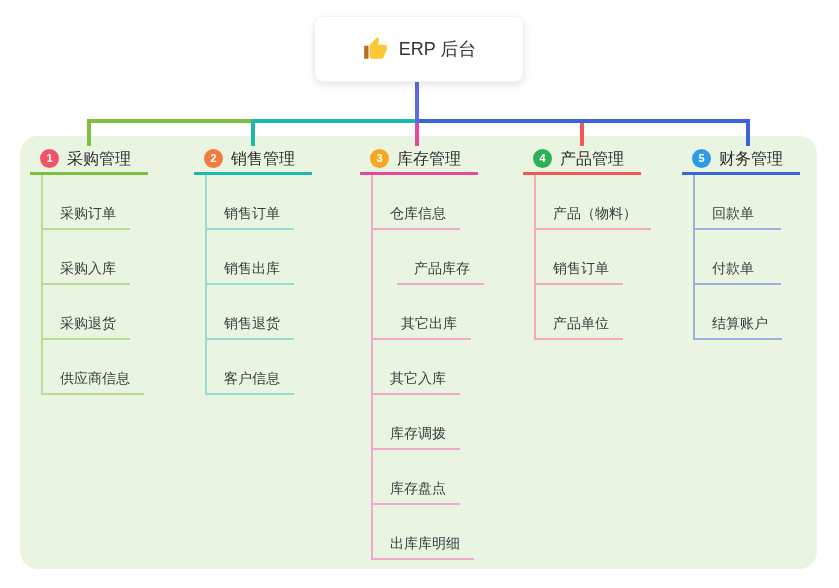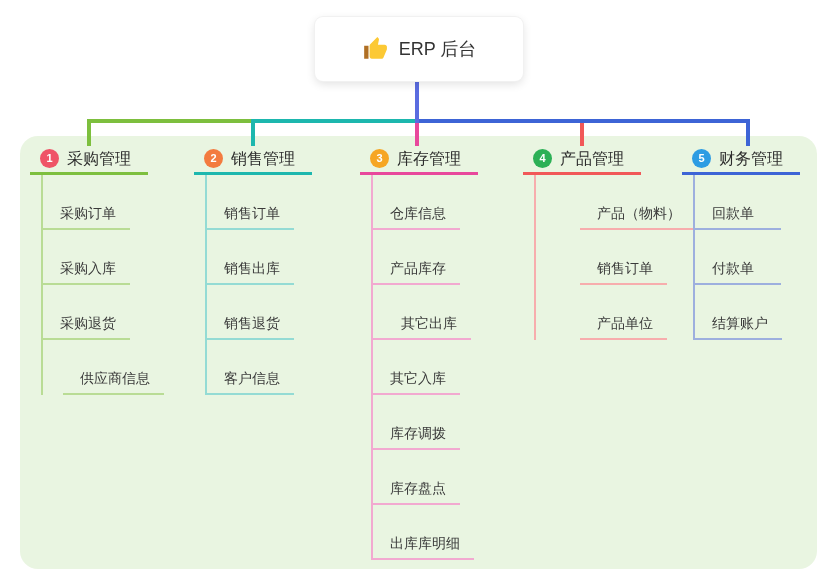--- a/index.html
+++ b/index.html
@@ -76,21 +76,21 @@
     <div class="children" style="border-left-color: rgb(185, 220, 149);">
       <div class="child" style="border-bottom-color: rgb(185, 220, 149);">
         <span>采购订单</span>
         </div>
       <div class="child" style="border-bottom-color: rgb(185, 220, 149);">
         <span>采购入库</span>
         </div>
       <div class="child" style="border-bottom-color: rgb(185, 220, 149);">
         <span>采购退货</span>
         </div>
-      <div class="child" style="border-bottom-color: rgb(185, 220, 149); margin-left: 20px;">
+      <div class="child" style="border-bottom-color: rgb(185, 220, 149);">
         <span>供应商信息</span>
         </div>
     </div>
   </div>
 
   <div class="branch" style="left:194px;">
     <div class="branch-header" style="border-bottom-color: rgb(29, 183, 174);">
       <span class="badge" style="background-color: rgb(243, 123, 63);">2</span>
       <span class="branch-label">销售管理</span>
     </div>
@@ -112,21 +112,21 @@
 
   <div class="branch" style="left:360px;">
     <div class="branch-header" style="border-bottom-color: rgb(232, 72, 156);">
       <span class="badge" style="background-color: rgb(246, 166, 35);">3</span>
       <span class="branch-label">库存管理</span>
     </div>
     <div class="children" style="border-left-color: rgb(242, 169, 208);">
       <div class="child" style="border-bottom-color: rgb(242, 169, 208);">
         <span>仓库信息</span>
         </div>
-      <div class="child" style="border-bottom-color: rgb(242, 169, 208);">
+      <div class="child" style="border-bottom-color: rgb(242, 169, 208); margin-left: 24px;">
         <span>产品库存</span>
         </div>
       <div class="child" style="border-bottom-color: rgb(242, 169, 208); padding-left: 28px;">
         <span>其它出库</span>
         </div>
       <div class="child" style="border-bottom-color: rgb(242, 169, 208);">
         <span>其它入库</span>
         </div>
       <div class="child" style="border-bottom-color: rgb(242, 169, 208);">
         <span>库存调拨</span>
@@ -138,21 +138,21 @@
         <span>出库库明细</span>
         </div>
     </div>
   </div>
 
   <div class="branch" style="left:523px;">
     <div class="branch-header" style="border-bottom-color: rgb(241, 88, 88);">
       <span class="badge" style="background-color: rgb(44, 176, 86);">4</span>
       <span class="branch-label">产品管理</span>
     </div>
-    <div class="children" style="border-left-color: rgb(247, 173, 173); padding-left: 44px;">
+    <div class="children" style="border-left-color: rgb(247, 173, 173);">
       <div class="child" style="border-bottom-color: rgb(247, 173, 173);">
         <span>产品（物料）</span>
         </div>
       <div class="child" style="border-bottom-color: rgb(247, 173, 173);">
         <span>销售订单</span>
         </div>
       <div class="child" style="border-bottom-color: rgb(247, 173, 173);">
         <span>产品单位</span>
         </div>
     </div>

